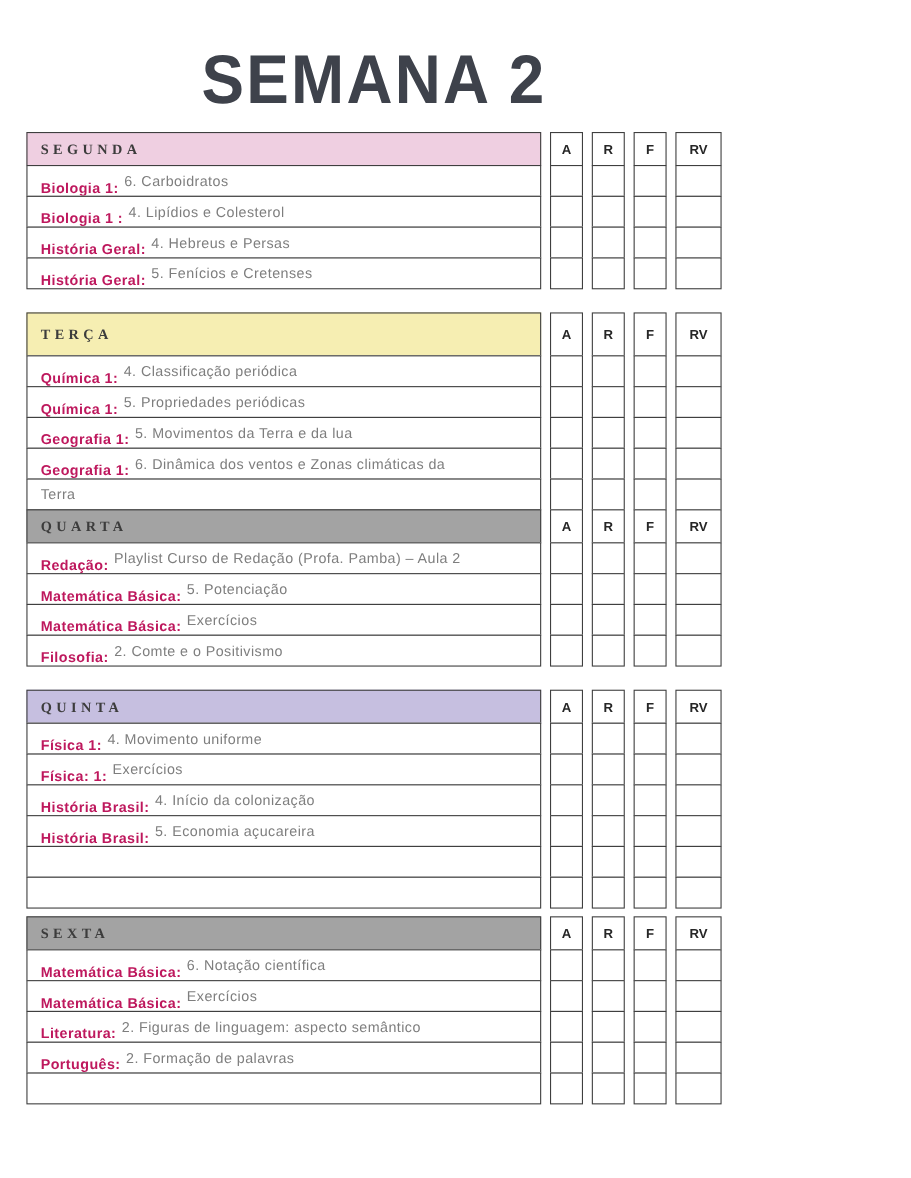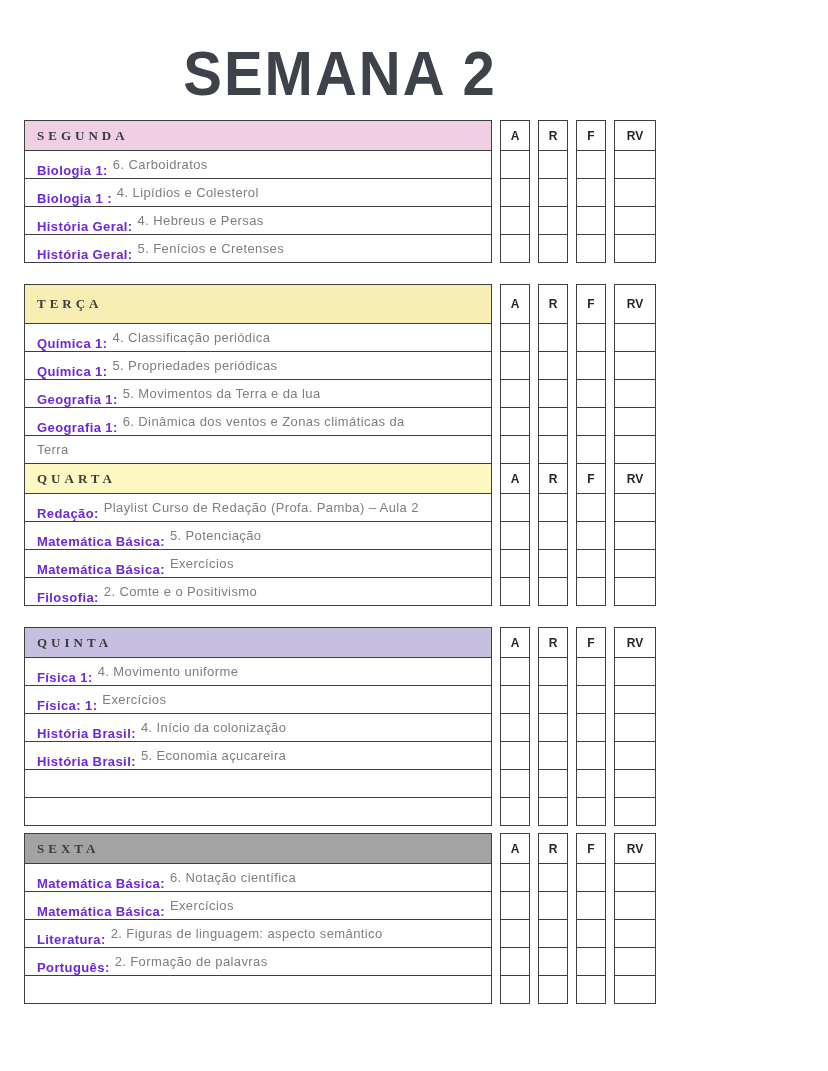--- a/index.html
+++ b/index.html
@@ -38,21 +38,21 @@
     align-items: center;
     overflow: hidden;
   }
   .content-cell {
     padding-left: 12px;
     font-size: 13px;
     color: #7e7e7e;
     letter-spacing: 0.4px;
     white-space: nowrap;
   }
-  .content-cell b { color: #6d28d9; font-weight: 700; margin-right: 5px; margin-top: 12px; }
+  .content-cell b { color: #be185d; font-weight: 700; margin-right: 5px; margin-top: 12px; }
   .col-head {
     justify-content: center;
     font-weight: 700;
     font-size: 12px;
     color: #262626;
   }
   .header-row .cell { height: 31px; }
   .header-row.tall .cell { height: 40px; margin-top: 22px; }
   .day-cell {
     font-weight: 700;
@@ -166,21 +166,21 @@
       <div class="row">
         <div class="cell content-cell">
           <span>Terra</span>
         </div>
         <div class="cell"></div>
         <div class="cell"></div>
         <div class="cell"></div>
         <div class="cell"></div>
       </div>
       <div class="row header-row">
-        <div class="cell content-cell day-cell" style="background: #fef9c3;">QUARTA</div>
+        <div class="cell content-cell day-cell" style="background: #a3a3a3;">QUARTA</div>
         <div class="cell col-head">A</div>
         <div class="cell col-head">R</div>
         <div class="cell col-head">F</div>
         <div class="cell col-head">RV</div>
       </div>
       <div class="row">
         <div class="cell content-cell">
           <b>Redação:</b>
           <span>Playlist Curso de Redação (Profa. Pamba) – Aula 2</span>
         </div>

